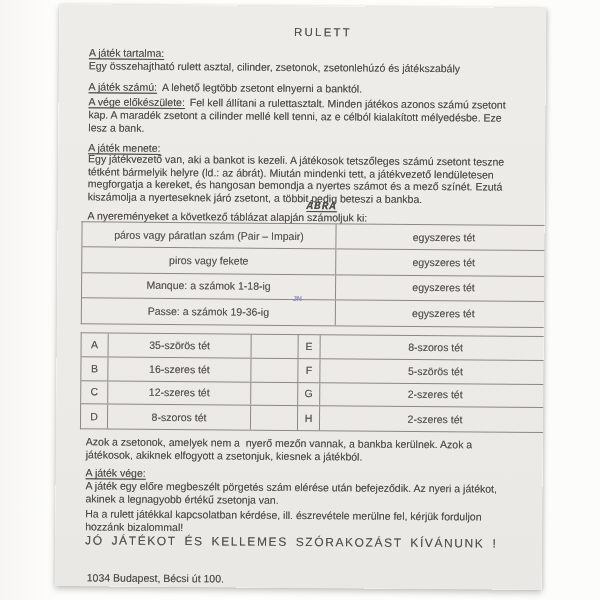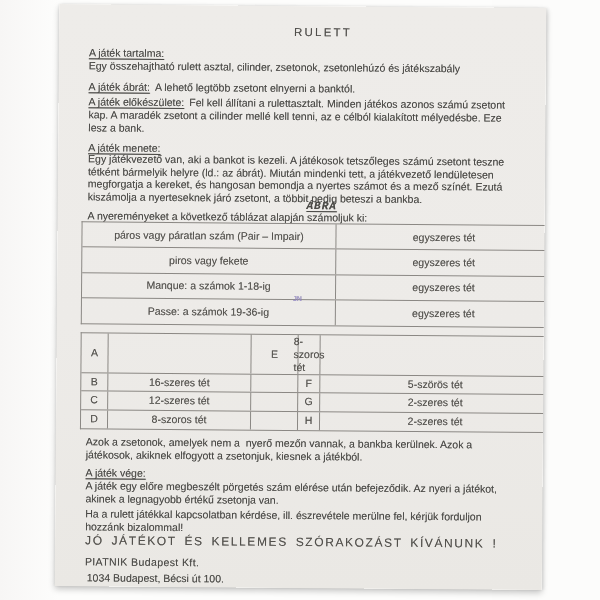--- a/index.html
+++ b/index.html
@@ -49,24 +49,24 @@
 <div class="stage">
   <div class="paper soft">
 
     <div class="abs title">RULETT</div>
 
     <div class="abs" style="left:30px;top:42px;">
       <div class="line hd">A játék tartalma:</div>
       <div class="line">Egy összehajtható rulett asztal, cilinder, zsetonok, zsetonlehúzó és játékszabály</div>
     </div>
 
-    <div class="abs line" style="left:30px;top:76px;"><span class="hd inline">A játék ábrát:</span><span>A lehető legtöbb zsetont elnyerni a banktól.</span></div>
+    <div class="abs line" style="left:30px;top:76px;"><span class="hd inline">A játék számú:</span><span>A lehető legtöbb zsetont elnyerni a banktól.</span></div>
 
     <div class="abs" style="left:30px;top:91px;">
-      <div class="line"><span class="hd inline">A játék előkészülete:</span><span>Fel kell állítani a rulettasztalt. Minden játékos azonos számú zsetont</span></div>
+      <div class="line"><span class="hd inline">A vége előkészülete:</span><span>Fel kell állítani a rulettasztalt. Minden játékos azonos számú zsetont</span></div>
       <div class="line">kap. A maradék zsetont a cilinder mellé kell tenni, az e célból kialakított mélyedésbe. Eze</div>
       <div class="line">lesz a bank.</div>
     </div>
 
     <div class="abs line hd" style="left:30px;top:137px;">A játék menete:</div>
     <div class="abs" style="left:30px;top:148px;line-height:12.5px;">
       <div class="line">Egy játékvezető van, aki a bankot is kezeli. A játékosok tetszőleges számú zsetont teszne</div>
       <div class="line">tétként bármelyik helyre (ld.: az ábrát). Miután mindenki tett, a játékvezető lendületesen</div>
       <div class="line">megforgatja a kereket, és hangosan bemondja a nyertes számot és a mező színét. Ezutá</div>
       <div class="line">kiszámolja a nyerteseknek járó zsetont, a többit pedig beteszi a bankba.</div>
@@ -93,20 +93,21 @@
         <div class="t1-bet">Passe:  a számok 19-36-ig</div>
         <div class="t1-pay">egyszeres tét</div>
       </div>
     </div>
 
     <div class="abs stamp">JN</div>
 
     <div class="abs tbl t2">
       <div class="t2-row">
         <div>A</div>
+        <div>35-szörös tét</div>
         <div></div>
         <div>E</div>
         <div>8-szoros tét</div>
       </div>
       <div class="t2-row">
         <div>B</div>
         <div>16-szeres tét</div>
         <div></div>
         <div>F</div>
         <div>5-szörös tét</div>
@@ -138,17 +139,16 @@
       <div class="line">akinek a legnagyobb értékű zsetonja van.</div>
     </div>
 
     <div class="abs" style="left:30px;top:503px;">
       <div class="line">Ha a rulett játékkal kapcsolatban kérdése, ill. észrevétele merülne fel, kérjük forduljon</div>
       <div class="line">hozzánk bizalommal!</div>
     </div>
 
     <div class="abs line closing" style="left:30px;top:530px;">JÓ JÁTÉKOT ÉS KELLEMES SZÓRAKOZÁST KÍVÁNUNK !</div>
 
-    <div class="abs line publisher" style="left:30px;top:551px;">PIATNIK Budapest Kft.</div>
     <div class="abs line" style="left:32px;top:567px;">1034 Budapest, Bécsi út 100.</div>
 
   </div>
 </div>
 
 </body></html>

